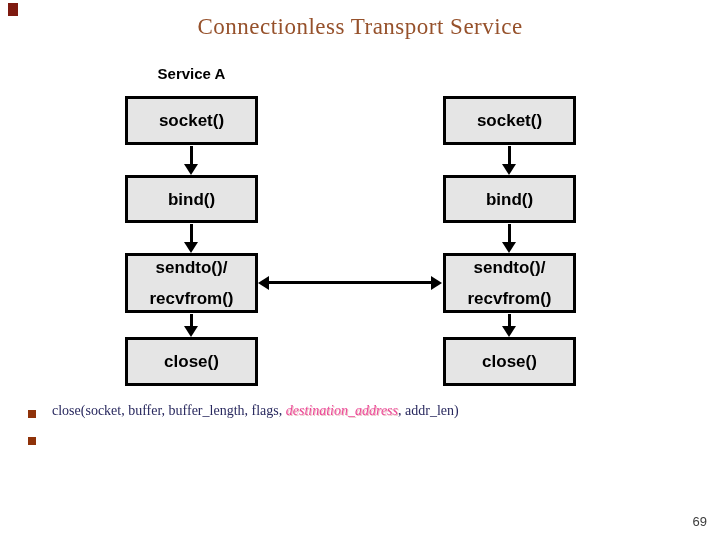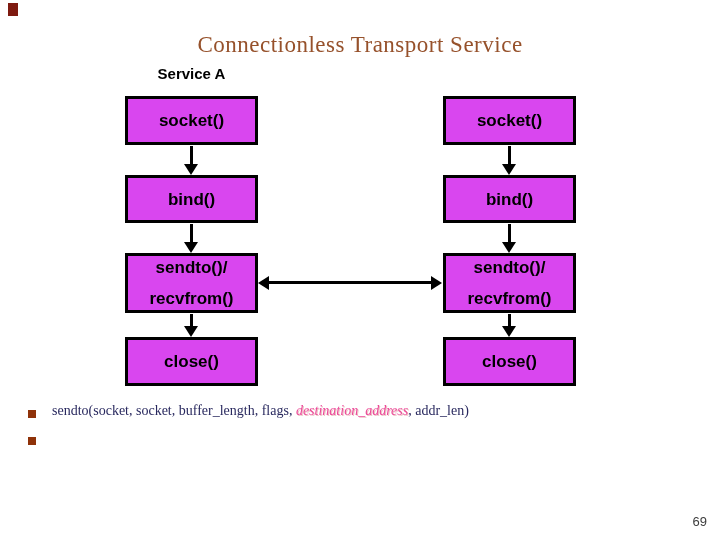--- a/index.html
+++ b/index.html
@@ -5,31 +5,31 @@
   html,body { margin:0; padding:0; background:#fff; }
   .slide {
     position:relative; width:720px; height:540px; background:#ffffff;
     font-family:"Liberation Sans", sans-serif; overflow:hidden;
   }
   .corner-mark {
     position:absolute; left:8px; top:3px; width:10px; height:13px;
     background:#7E1A10;
   }
   .title {
-    position:absolute; top:14px; left:0; right:0; margin:18px;
+    position:absolute; top:14px; left:0; right:0; margin:0;
     text-align:center; font-family:"Liberation Serif", serif;
     font-weight:normal; font-size:23px; color:#96512B; letter-spacing:0.5px;
   }
   .col-label {
     position:absolute; width:133px; text-align:center;
     font-weight:bold; font-size:15px; color:#000; top:65px;
   }
   .box {
     position:absolute; width:133px; box-sizing:border-box;
-    border:3px solid #000; background:#d946ef;
+    border:3px solid #000; background:#e5e5e5;
     display:flex; flex-direction:column; justify-content:center; align-items:center;
   }
   .box .line {
     font-weight:bold; font-size:17px; color:#000; line-height:31px;
     white-space:nowrap;
   }
   .arrow-v { position:absolute; width:3px; background:#000; }
   .arrow-v::after {
     content:""; position:absolute; top:100%; left:50%; transform:translateX(-50%);
     width:0; height:0;
@@ -108,20 +108,20 @@
   <div class="arrow-v" style="left:189.5px; top:314px; height:12px;"></div>
 
   <div class="arrow-v" style="left:507.5px; top:146px; height:18px;"></div>
   <div class="arrow-v" style="left:507.5px; top:224px; height:18px;"></div>
   <div class="arrow-v" style="left:507.5px; top:314px; height:12px;"></div>
 
   <div class="arrow-h" style="left:269px; top:281px; width:162px;"></div>
 
   <div class="bullet-marker" style="top:410px;"></div>
   <div class="bullet-text" style="top:403px;">
-    <span>sendto(socket, socket, buffer_length, flags, </span><span class="hl">destination_address</span><span>, addr_len)</span>
+    <span>close(socket, buffer, buffer_length, flags, </span><span class="hl">destination_address</span><span>, addr_len)</span>
   </div>
 
   <div class="bullet-marker" style="top:437px;"></div>
 
   <div class="page-number">69</div>
 
 </div>
 
 </body></html>

